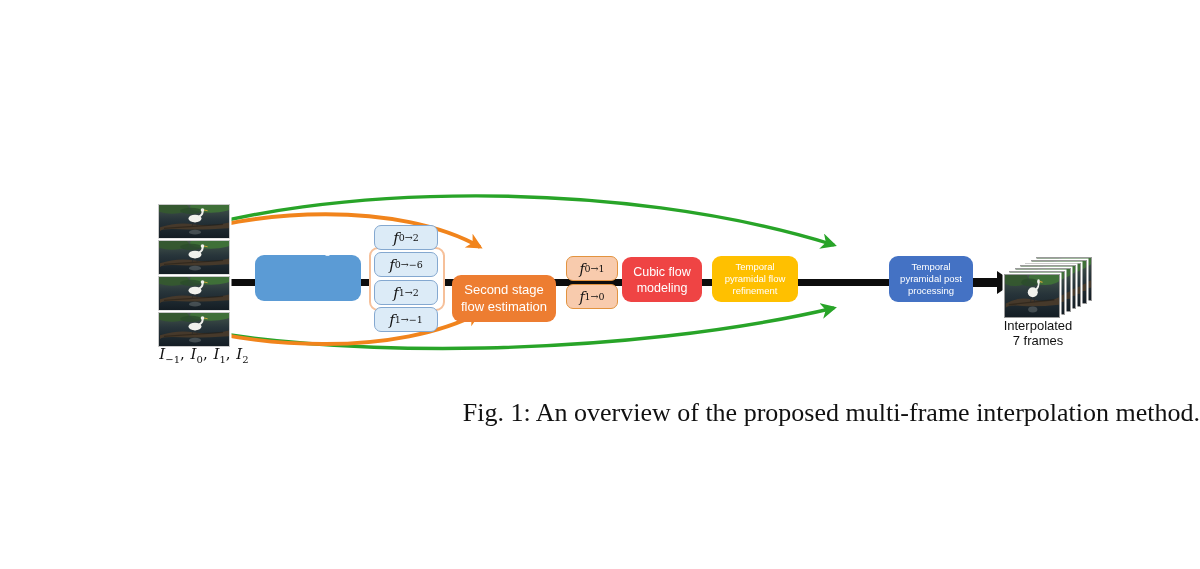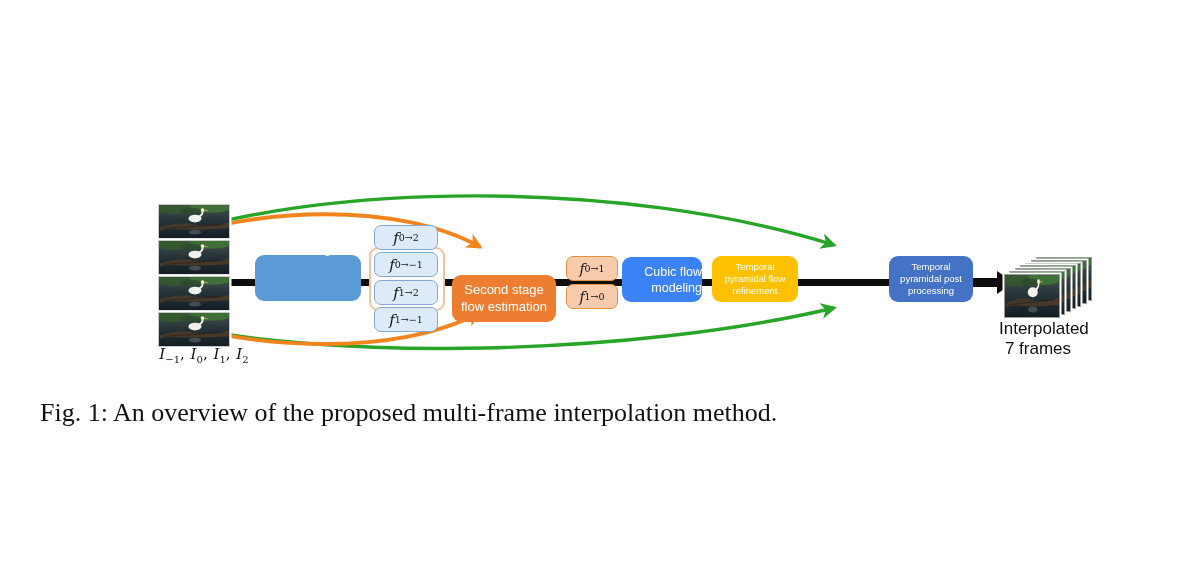--- a/index.html
+++ b/index.html
@@ -50,24 +50,24 @@
   .out-stack{position:absolute;left:1004px;top:257px;width:90px;height:60px;z-index:3;}
   .out-frame{position:absolute;width:54px;height:42px;border:1px solid #9a9a9a;
              box-shadow:0 0 0 1.5px #fff;overflow:hidden;}
   .out-frame:nth-child(1){left:32px;top:0;}
   .out-frame:nth-child(2){left:27px;top:3px;}
   .out-frame:nth-child(3){left:21px;top:6px;}
   .out-frame:nth-child(4){left:16px;top:8px;}
   .out-frame:nth-child(5){left:11px;top:11px;}
   .out-frame:nth-child(6){left:5px;top:14px;}
   .out-frame:nth-child(7){left:0;top:17px;}
-  .out-label{position:absolute;left:999px;top:319px;width:78px;text-align:center;font-size:17px;
+  .out-label{position:absolute;left:999px;top:319px;width:78px;text-align:center;font-size:13px;
              color:#111;line-height:1.15;z-index:3;}
 
-  .caption{position:absolute;left:40px;top:398px;width:1160px;text-align:left;
+  .caption{position:absolute;left:40px;top:398px;width:1160px;text-align:right;
            font-family:"Liberation Serif","DejaVu Serif",serif;font-size:26px;color:#111;}
 </style>
 </head>
 <body>
 
 <div class="canvas">
 
   <svg width="0" height="0" style="position:absolute" aria-hidden="true">
     <defs>
       <linearGradient id="bgGrad" x1="0" y1="0" x2="0" y2="1">
@@ -143,21 +143,21 @@
   </div>
 
   <div class="group-outline" style="border-color: rgb(246, 192, 154);"></div>
 
   <div class="fbox math f1 n0" style="background: rgb(220, 235, 247); border-color: rgb(132, 168, 208);">
     <span class="mi">f</span>
       <sub>0→2</sub>
   </div>
   <div class="fbox math f1 n1" style="background: rgb(220, 235, 247); border-color: rgb(132, 168, 208);">
     <span class="mi">f</span>
-      <sub>0→−1</sub>
+      <sub>0→−6</sub>
   </div>
   <div class="fbox math f1 n2" style="background: rgb(220, 235, 247); border-color: rgb(132, 168, 208);">
     <span class="mi">f</span>
       <sub>1→2</sub>
   </div>
   <div class="fbox math f1 n3" style="background: rgb(220, 235, 247); border-color: rgb(132, 168, 208);">
     <span class="mi">f</span>
       <sub>1→−1</sub>
   </div>
 
@@ -168,21 +168,21 @@
 
   <div class="fbox math f2 n0" style="background: rgb(248, 203, 173); border-color: rgb(226, 147, 63);">
     <span class="mi">f</span>
       <sub>0→1</sub>
   </div>
   <div class="fbox math f2 n1" style="background: rgb(248, 203, 173); border-color: rgb(226, 147, 63);">
     <span class="mi">f</span>
       <sub>1→0</sub>
   </div>
 
-  <div class="box box-cubic" style="background: #3b82f6; align-items: flex-end;">
+  <div class="box box-cubic" style="background: #ef4444;">
     <span class="bl">Cubic flow</span>
     <span class="bl">modeling</span>
   </div>
 
   <div class="box box-refine" style="background: rgb(255, 192, 0);">
     <span class="bl">Temporal</span>
     <span class="bl">pyramidal flow</span>
     <span class="bl">refinement</span>
   </div>
 

